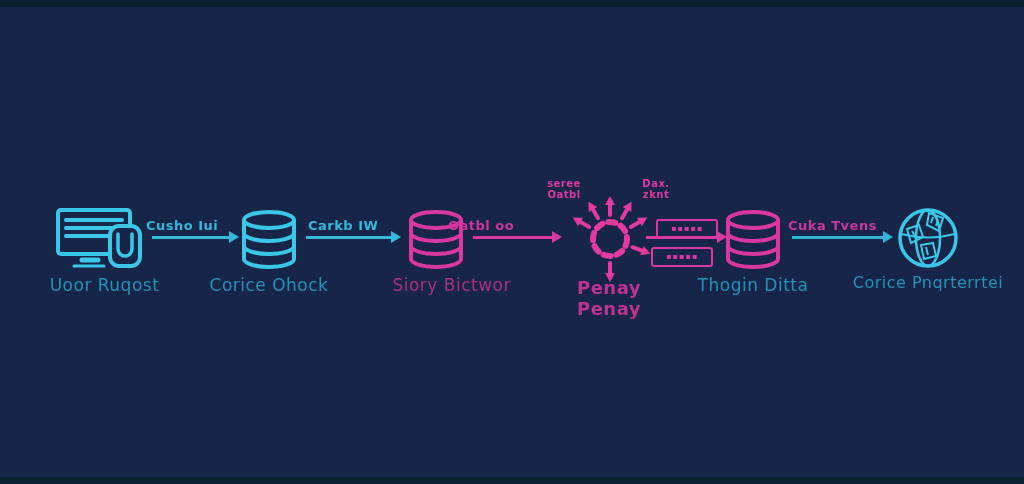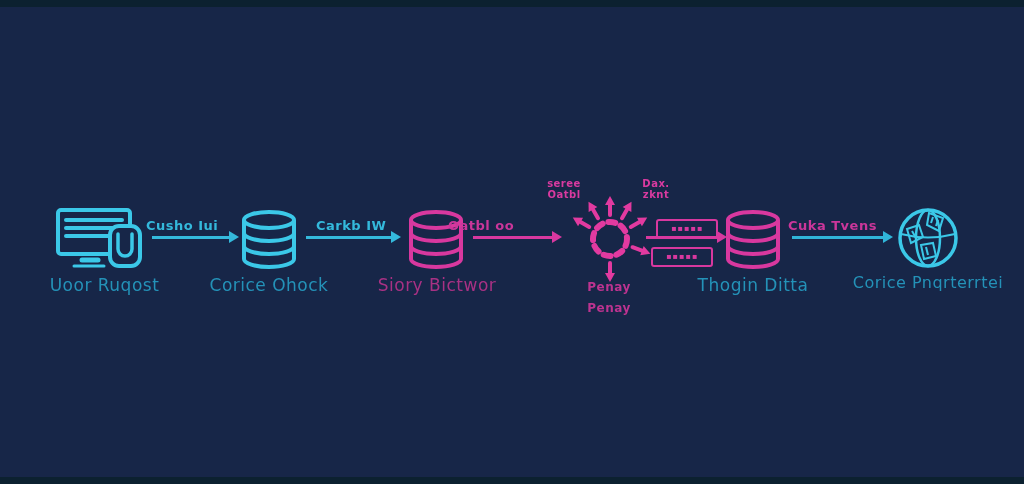--- a/index.html
+++ b/index.html
@@ -8,34 +8,34 @@
     background:#172648;font-family:"DejaVu Sans",sans-serif;
   }
   .strip{position:absolute;left:0;width:1024px;height:7px;background:#0c2130;}
   .strip.top{top:0;}
   .strip.bottom{top:477px;}
   .node-icon{position:absolute;}
   .node-label{
     position:absolute;text-align:center;font-weight:normal;
     font-size:17px;letter-spacing:.5px;color:#2492b8;
   }
-  .node-label.pink{color:#a83184;}
+  .node-label.pink{color:#a83184;text-align:right;}
   .arrow{position:absolute;height:3px;background:var(--c);}
   .arrow::after{
     content:'';position:absolute;right:-9px;top:-5.5px;width:0;height:0;
     border-left:10px solid var(--c);
     border-top:6.5px solid transparent;border-bottom:6.5px solid transparent;
   }
   .arrow-label{
     position:absolute;text-align:left;font-weight:bold;font-size:13px;
     letter-spacing:.5px;color:#34b9dc;
   }
   .arrow-label.pink{color:#cb369a;}
   .hub-label{
-    position:absolute;text-align:center;font-weight:bold;font-size:12px;
+    position:absolute;text-align:center;font-weight:bold;font-size:18px;
     line-height:21px;color:#bd3390;letter-spacing:.5px;
   }
   .ann{
     position:absolute;text-align:center;font-weight:bold;font-size:10px;
     line-height:11px;color:#d93aa0;letter-spacing:.5px;
   }
   .packet-box{
     position:absolute;width:58px;height:16px;border:2px solid #d8389f;
     border-radius:3px;color:#d8389f;font-size:8px;line-height:15px;
     text-align:center;letter-spacing:1px;font-weight:bold;overflow:hidden;
@@ -71,21 +71,21 @@
       <line x1="5" y1="11" x2="5" y2="50"></line>
       <line x1="55" y1="11" x2="55" y2="50"></line>
       <path d="M5 50 A25 8 0 0 0 55 50"></path>
       <path d="M5 24 A25 8 0 0 0 55 24"></path>
       <path d="M5 37 A25 8 0 0 0 55 37"></path>
     </g>
   </svg>
   <div class="node-label" style="left:196px;top:275px;width:146px">Corice Ohock</div>
 
   <div class="arrow" style="left:306px;top:236px;width:86px;--c:#34b9dc"></div>
-  <div class="arrow-label" style="left:316px;top:218px;width:100px">Carkb IW</div>
+  <div class="arrow-label" style="left:308px;top:218px;width:100px">Carkb IW</div>
 
   <svg class="node-icon" style="left:406px;top:209px" width="60" height="62" viewBox="0 0 60 62">
     <g stroke="#d8389f" fill="none" stroke-width="4">
       <ellipse cx="30" cy="11" rx="25" ry="8"></ellipse>
       <line x1="5" y1="11" x2="5" y2="50"></line>
       <line x1="55" y1="11" x2="55" y2="50"></line>
       <path d="M5 50 A25 8 0 0 0 55 50"></path>
       <path d="M5 24 A25 8 0 0 0 55 24"></path>
       <path d="M5 37 A25 8 0 0 0 55 37"></path>
     </g>

